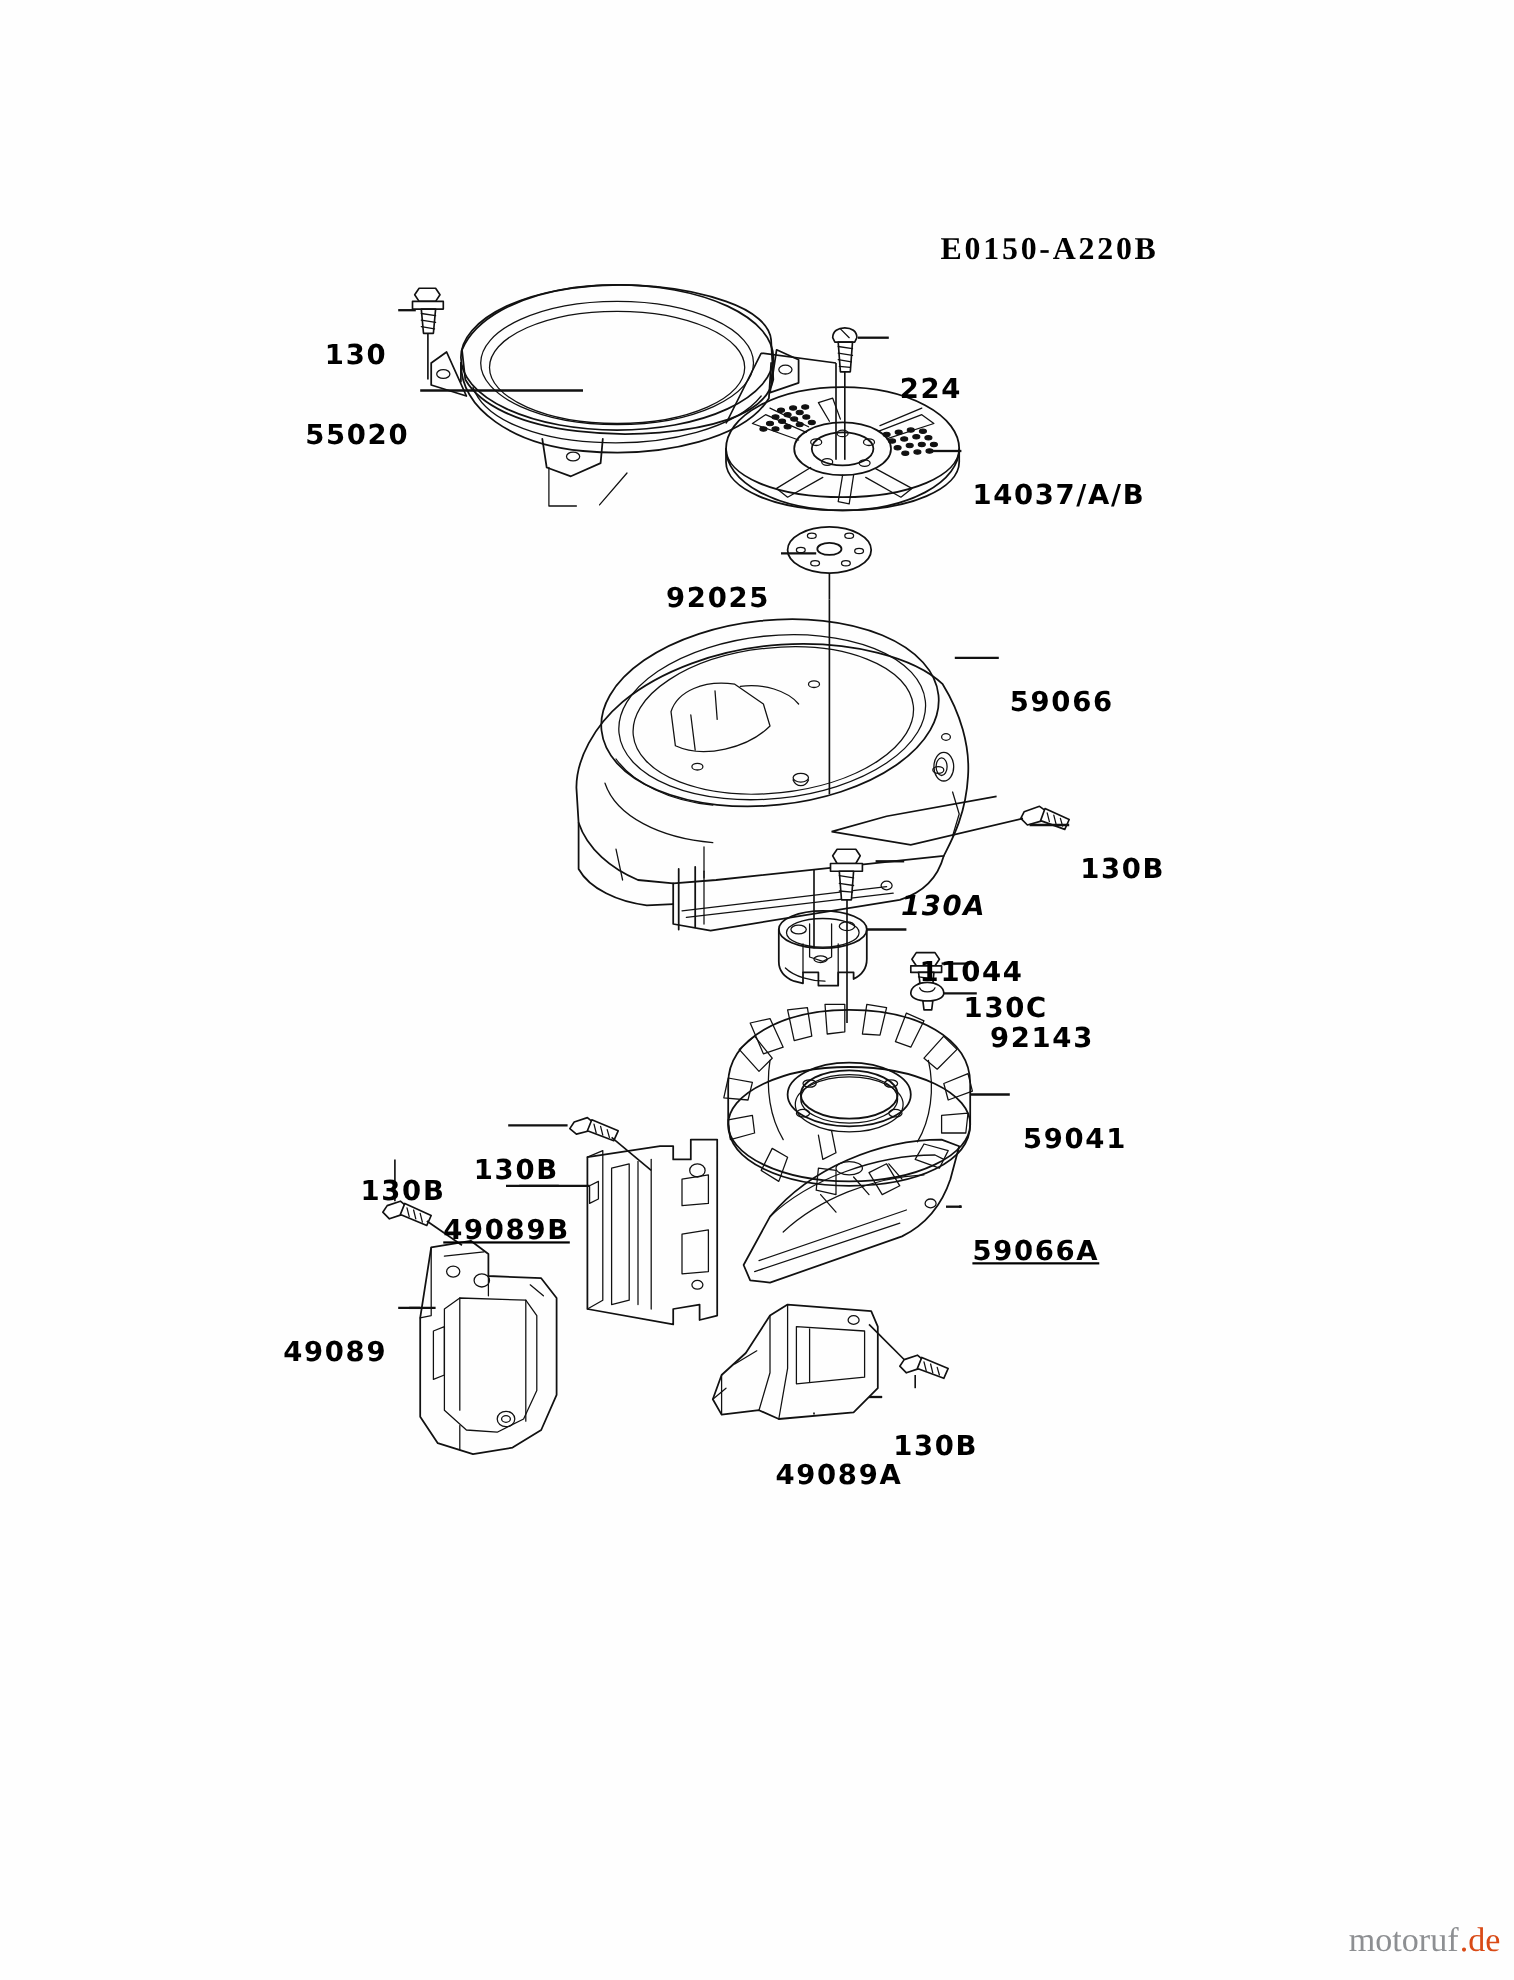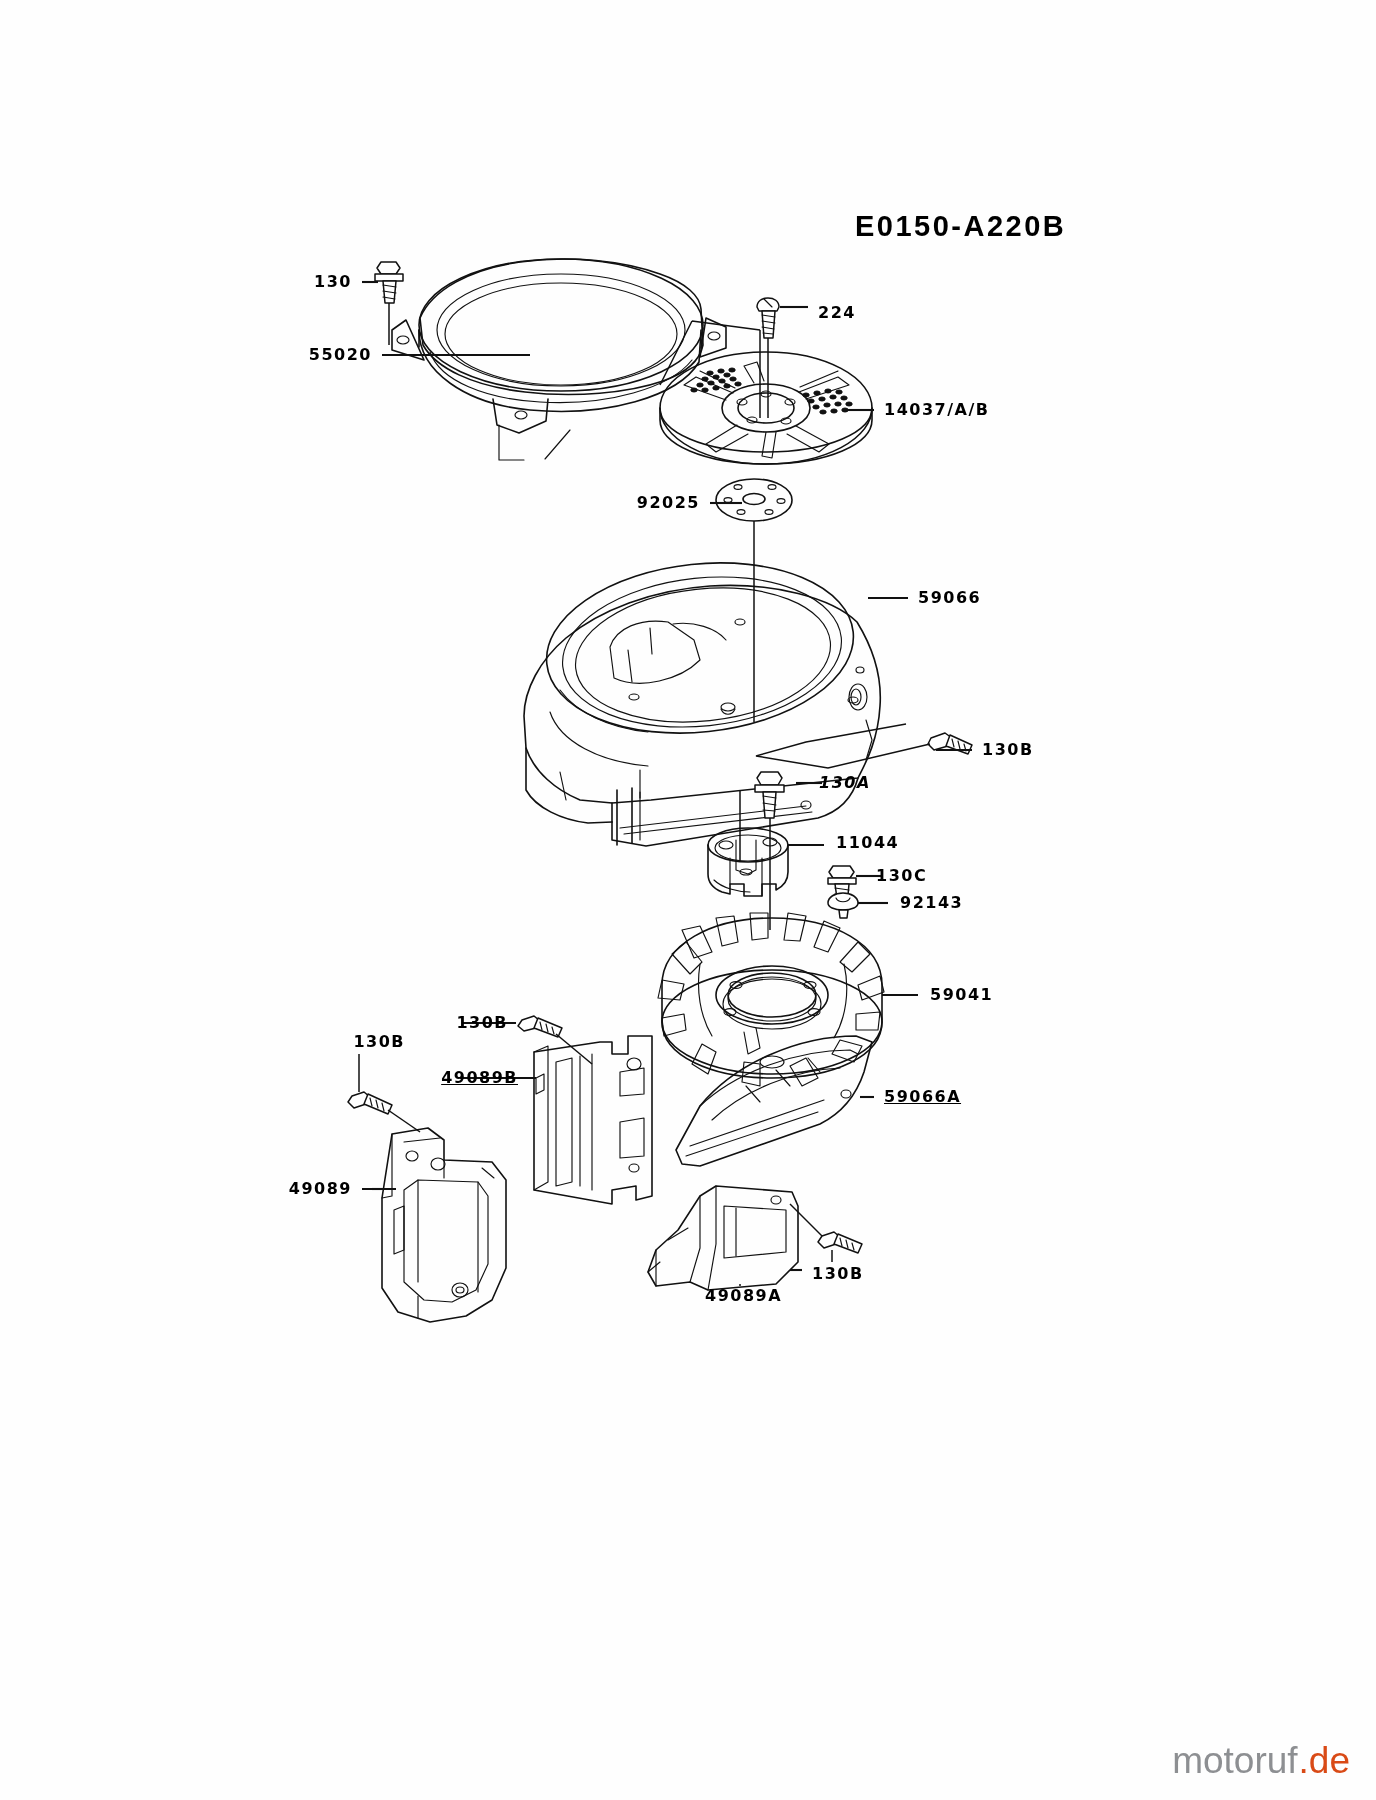--- a/index.html
+++ b/index.html
@@ -9,43 +9,44 @@
     font-family:"DejaVu Sans", sans-serif;
     background:#fefefe;
   }
   #stage{position:absolute;inset:0;}
   svg.layer{position:absolute;left:0;top:0;width:1376px;height:1800px;}
 
   .lbl{
     position:absolute;
     font-family:"DejaVu Sans", sans-serif;
     font-weight:700;
-    font-size:16px;
+    font-size:25px;
     letter-spacing:1.5px;
     color:#000;
     white-space:nowrap;
     line-height:1;
+    margin-top:40px;
   }
   .lbl.r{transform:translate(-100%,-50%);}
   .lbl.l{transform:translate(0,-50%);}
   .title{
     position:absolute;
-    font-family:Liberation Sans, sans-serif;
+    font-family:Liberation Serif, serif;
     font-weight:700;
     font-size:29px;
     letter-spacing:2.5px;
     color:#000;
     white-space:nowrap;
   }
   
   #watermark{
     position:absolute;
-    right:26px;bottom:18px;
-    font-family:Liberation Sans, sans-serif;
-    font-size:37px;
+    right:12px;bottom:18px;
+    font-family:Liberation Serif, serif;
+    font-size:31px;
     letter-spacing:0px;
     white-space:nowrap;
     display:flex;align-items:baseline;
   }
   #watermark .wm-main{color:#8d8f92;font-weight:400;}
   #watermark .wm-dot{color:#d94a16;font-weight:400;margin-left:1px;}
   .ink{fill:none;stroke:#111;stroke-width:1.6;stroke-linejoin:round;stroke-linecap:round;}
   .ink-thin{fill:none;stroke:#111;stroke-width:1.15;stroke-linejoin:round;stroke-linecap:round;}
   .ink-fill{fill:#fff;stroke:#111;stroke-width:1.5;stroke-linejoin:round;stroke-linecap:round;}
   .ink-dark{fill:#111;stroke:#111;stroke-width:1;}

